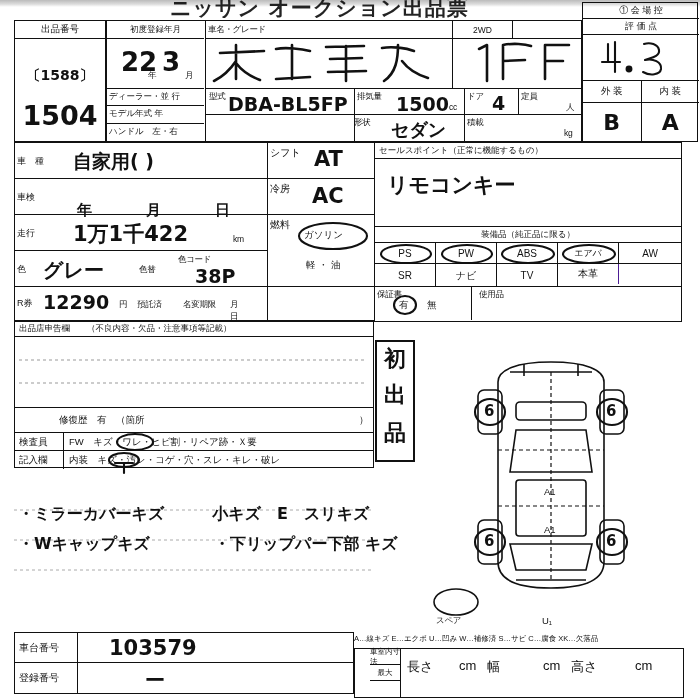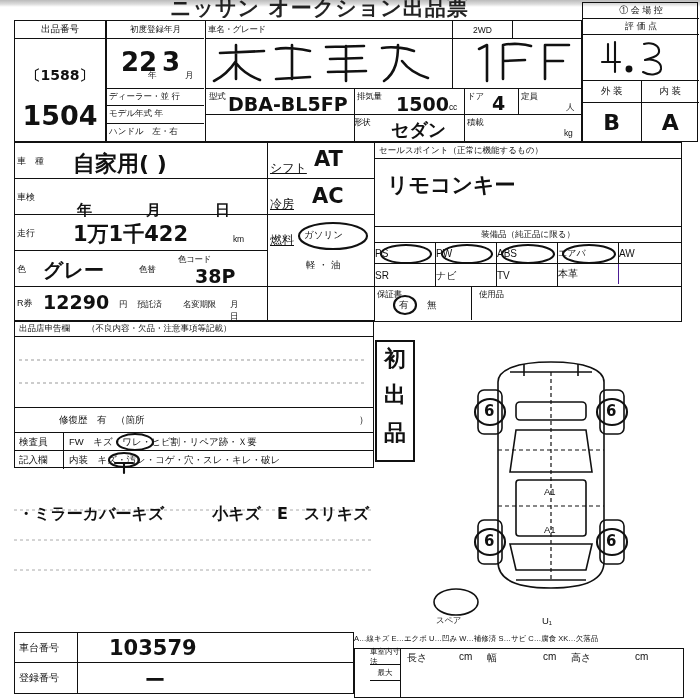--- a/index.html
+++ b/index.html
@@ -88,31 +88,31 @@
   #sec2 { left:14px; top:142px; width:668px; height:180px; }
 
   
   #left2 { position:absolute; left:0; top:0; width:253px; height:178px; border-right:1px solid #111;}
   .l2row { position:relative; border-bottom:1px solid #111; }
   .l2lab { position:absolute; left:2px; top:50%; transform:translateY(-50%); font-size:9px; }
 
   
   #mid2 { position:absolute; left:253px; top:0; width:107px; height:178px; border-right:1px solid #111;}
   .m2row { position:relative; border-bottom:1px solid #111; }
-  .m2lab { position:absolute; left:2px; top:17px; font-size:12px;text-decoration:underline; }
+  .m2lab { position:absolute; left:2px; top:3px; font-size:10px; }
 
   
   #right2 { position:absolute; left:360px; top:0; width:306px; height:178px; }
   #sp-hdr { position:absolute; left:0; top:0; width:306px; height:16px; border-bottom:1px solid #111;
     font-size:8.5px; display:flex; align-items:center; padding-left:4px;}
   #sp-body { position:absolute; left:0; top:16px; width:306px; height:68px; border-bottom:1px solid #111;}
   #eq-hdr { position:absolute; left:0; top:84px; width:306px; height:16px; border-bottom:1px solid #111;
     font-size:8.5px; display:flex; align-items:center; justify-content:center;}
   #eq-g { position:absolute; left:0; top:100px; width:306px; height:44px; border-bottom:1px solid #111;}
-  .eqcell { position:absolute; width:61px; height:21px; display:flex; align-items:center; font-size:10px;}
+  .eqcell { position:absolute; width:61px; height:21px; display:flex; align-items:center; justify-content:center; font-size:10px;}
   #warr { position:absolute; left:0; top:144px; width:306px; height:33px; }
 
   
   #cmt { left:14px; top:320px; width:360px; height:148px; }
   #cmt-hdr { position:absolute; left:0; top:0; width:358px; height:16px; border-bottom:1px solid #111;
      font-size:8.5px; display:flex; align-items:center; padding-left:4px;}
   #cmt-body { position:absolute; left:0; top:16px; width:358px; height:70px; }
   #repair { position:absolute; left:0; top:86px; width:358px; height:26px; border-top:1px solid #111; border-bottom:1px solid #111; font-size:9.5px; display:flex; align-items:center;}
   #insp1 { position:absolute; left:0; top:112px; width:358px; height:18px; border-bottom:1px solid #111;}
   #insp2 { position:absolute; left:0; top:130px; width:358px; height:18px;}
@@ -131,21 +131,21 @@
   #chassis { left:14px; top:632px; width:340px; height:62px; }
   .ch-row { position:relative; height:30px; border-bottom:1px solid #111; }
   .ch-lab { position:absolute; left:4px; top:50%; transform:translateY(-50%); font-size:10px;}
 
   
   #legend { position:absolute; left:354px; top:634px; width:330px; font-size:7.5px; }
   #legend-box { position:absolute; left:354px; top:648px; width:330px; height:50px; border:1px solid #111;}
   #lb-l { position:absolute; left:0; top:0; width:46px; height:48px; border-right:1px solid #111; font-size:7.5px;}
   #lb-l div { height:16px; border-bottom:1px solid #111; display:flex; align-items:center; justify-content:center;margin-left:15px;}
   #lb-l div:last-child { border-bottom:0;}
-  .lb-cell { position:absolute; font-size:10px; display:flex; align-items:center;}
+  .lb-cell { position:absolute; font-size:13px; display:flex; align-items:center;margin-top:7px;}
 
   svg { display:block; }
   .hwsvg path, .hwsvg line, .hwsvg polyline, .hwsvg ellipse, .hwsvg circle {
     fill:none; stroke:#111; stroke-width:2.1; stroke-linecap:round; stroke-linejoin:round;
   }
   .hwsvg .thick { stroke-width:2.6; }
   .carsvg path, .carsvg line, .carsvg rect, .carsvg ellipse, .carsvg circle, .carsvg polyline {
     fill:none; stroke:#111; stroke-width:1.6;
   }
   .carsvg .dashed { stroke-dasharray:4 3; stroke-width:1.2; }
@@ -250,21 +250,21 @@
       <span class="lbl" style="position:absolute;left:261px;top:2px">積載</span>
       <span class="lbl" style="position:absolute;left:358px;top:13px">kg</span>
     </div>
   </div>
 
   <div class="bx" id="sec2">
 
     <div id="left2">
       <div class="l2row" style="height:36px">
         <span class="l2lab">車　種</span>
-        <span class="hw" style="position:absolute;left:58px;top:6px;font-size:22px">自家用(          )</span>
+        <span class="hw" style="position:absolute;left:58px;top:6px;font-size:19px">自家用(          )</span>
       </div>
       <div class="l2row" style="height:36px">
         <span class="l2lab">車検</span>
         <span class="hw" style="position:absolute;left:62px;top:22px;font-size:15px;letter-spacing:8px">年　　月　　日</span>
       </div>
       <div class="l2row" style="height:36px">
         <span class="l2lab">走行</span>
         <span class="hw" style="position:absolute;left:58px;top:5px;font-size:21px">1万1千422</span>
         <span class="lbl" style="position:absolute;left:218px;top:19px">km</span>
       </div>
@@ -445,20 +445,21 @@
     <span class="lbl9" style="position:absolute;left:122px;top:285px">U₁</span>
   </div>
 
   <div id="free">
     <svg width="360" height="110" viewBox="0 0 360 110">
       <line x1="0" y1="28" x2="358" y2="28" stroke="#aaa" stroke-dasharray="3 3" stroke-width="1"></line>
       <line x1="0" y1="58" x2="358" y2="58" stroke="#aaa" stroke-dasharray="3 3" stroke-width="1"></line>
       <line x1="0" y1="88" x2="358" y2="88" stroke="#aaa" stroke-dasharray="3 3" stroke-width="1"></line>
     </svg>
     <span class="hw" style="position:absolute;left:4px;top:22px;font-size:16px;white-space:nowrap">・ミラーカバーキズ　　　小キズ　E　スリキズ</span>
+    <span class="hw" style="position:absolute;left:4px;top:52px;font-size:16px;white-space:nowrap">・Wキャップキズ　　　　・下リップパー下部 キズ</span>
   </div>
 
   <div class="bx" id="chassis">
     <div class="ch-row">
       <span class="ch-lab">車台番号</span>
       <span style="position:absolute;left:62px;top:0;height:30px;border-left:1px solid #111;width:0"></span>
       <span class="hw" style="position:absolute;left:94px;top:3px;font-size:21px">103579</span>
     </div>
     <div class="ch-row" style="border-bottom:0">
       <span class="ch-lab">登録番号</span>

